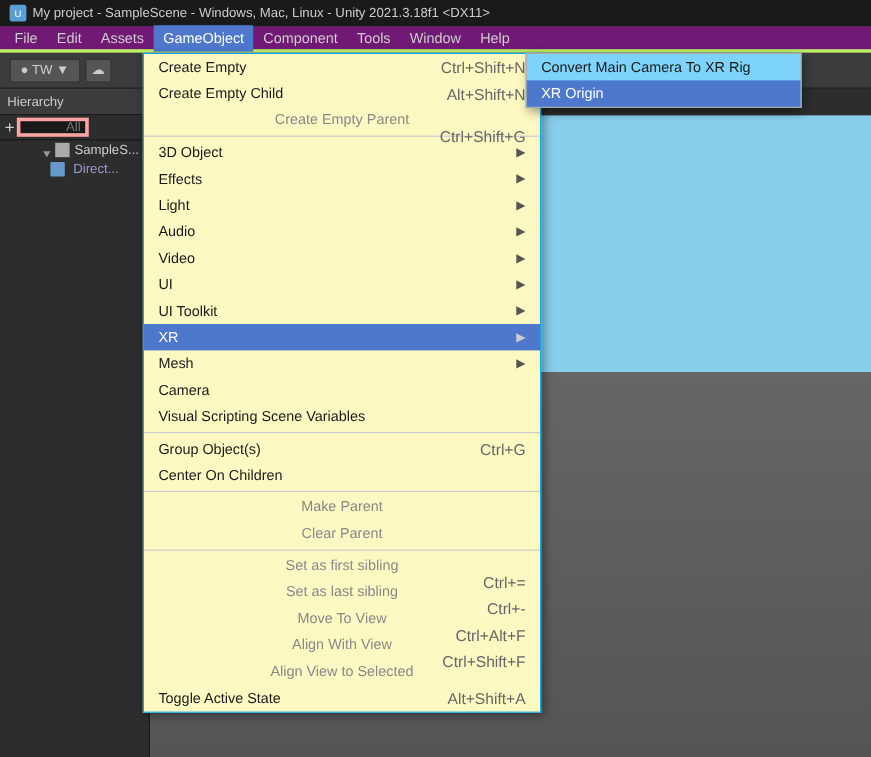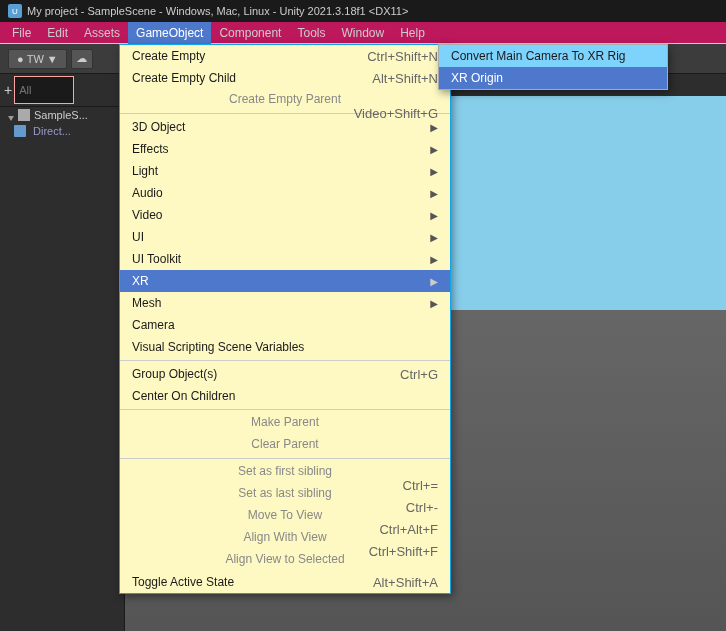--- a/index.html
+++ b/index.html
@@ -31,26 +31,26 @@
       border-radius: 2px;
       display: inline-flex;
       align-items: center;
       justify-content: center;
       font-size: 8px;
       color: white;
     }
 
     
     .menu-bar {
-      background: #be185d;
+      background: #701a75;
       height: 22px;
       display: flex;
       align-items: center;
       padding: 0 4px;
-      border-bottom: 1px solid #bef264;
+      border-bottom: 3px solid #bef264;
     }
     .menu-item {
       color: #cccccc;
       padding: 2px 8px;
       font-size: 12px;
       cursor: pointer;
       height: 22px;
       display: flex;
       align-items: center;
     }
@@ -100,20 +100,21 @@
       gap: 2px;
       border-bottom: 1px solid #1a1a1a;
     }
     .hierarchy-item {
       padding: 2px 8px;
       color: #cccccc;
       font-size: 12px;
       display: flex;
       align-items: flex-end;
       gap: 4px;
+      margin-left: 28px;
     }
     .triangle {
       width: 0;
       height: 0;
       border-left: 5px solid #999;
       border-top: 3px solid transparent;
       border-bottom: 3px solid transparent;
       display: inline-block;
     }
     .triangle.open {
@@ -258,27 +259,28 @@
       cursor: pointer;
     }
     .submenu-entry:hover, .submenu-entry.active {
       background: #4d78cc;
       color: white;
     }
 
     
     .search-input {
       background: #1a1a1a;
-      border: 1px solid #fca5a5;
+      border: 3px solid #fca5a5;
       color: #ccc;
       font-size: 11px;
       padding: 1px 4px;
-      height: 28px;
+      height: 16px;
       width: 60px;
       outline: none;
+      text-align: right;
     }
 
     .account-btn {
       background: #555;
       border: 1px solid #333;
       color: #ccc;
       font-size: 11px;
       padding: 2px 8px;
       height: 20px;
       display: flex;
@@ -333,20 +335,23 @@
     <span>▼</span>
   </div>
   <div class="cloud-btn">
     <span>☁</span>
   </div>
 </div>
 
 <div class="main-layout">
 
   <div class="left-panel">
+    <div class="panel-header">
+      <span>Hierarchy</span>
+    </div>
     <div class="hierarchy-toolbar">
       <span style="color:#ccc;cursor:pointer;font-size:14px;">+</span>
       <input class="search-input" type="text" placeholder="All" style="">
     </div>
     <div class="hierarchy-item">
       <span class="triangle open"></span>
       <span class="scene-icon"></span>
       <span style="font-size:11px;color:#ccc;">SampleS...</span>
     </div>
     <div class="hierarchy-item" style="padding-left:14px;">
@@ -385,21 +390,21 @@
       <span class="shortcut">Ctrl+Shift+N</span>
     </div>
 
     <div class="menu-entry">
       <span>Create Empty Child</span>
       <span class="shortcut">Alt+Shift+N</span>
     </div>
 
     <div class="menu-entry disabled">
       <span>Create Empty Parent</span>
-      <span class="shortcut">Video+Shift+G</span>
+      <span class="shortcut">Ctrl+Shift+G</span>
     </div>
 
     <div class="separator-line"></div>
 
     <div class="menu-entry">
       <span>3D Object</span>
       <span class="arrow">▶</span>
     </div>
 
     <div class="menu-entry">

